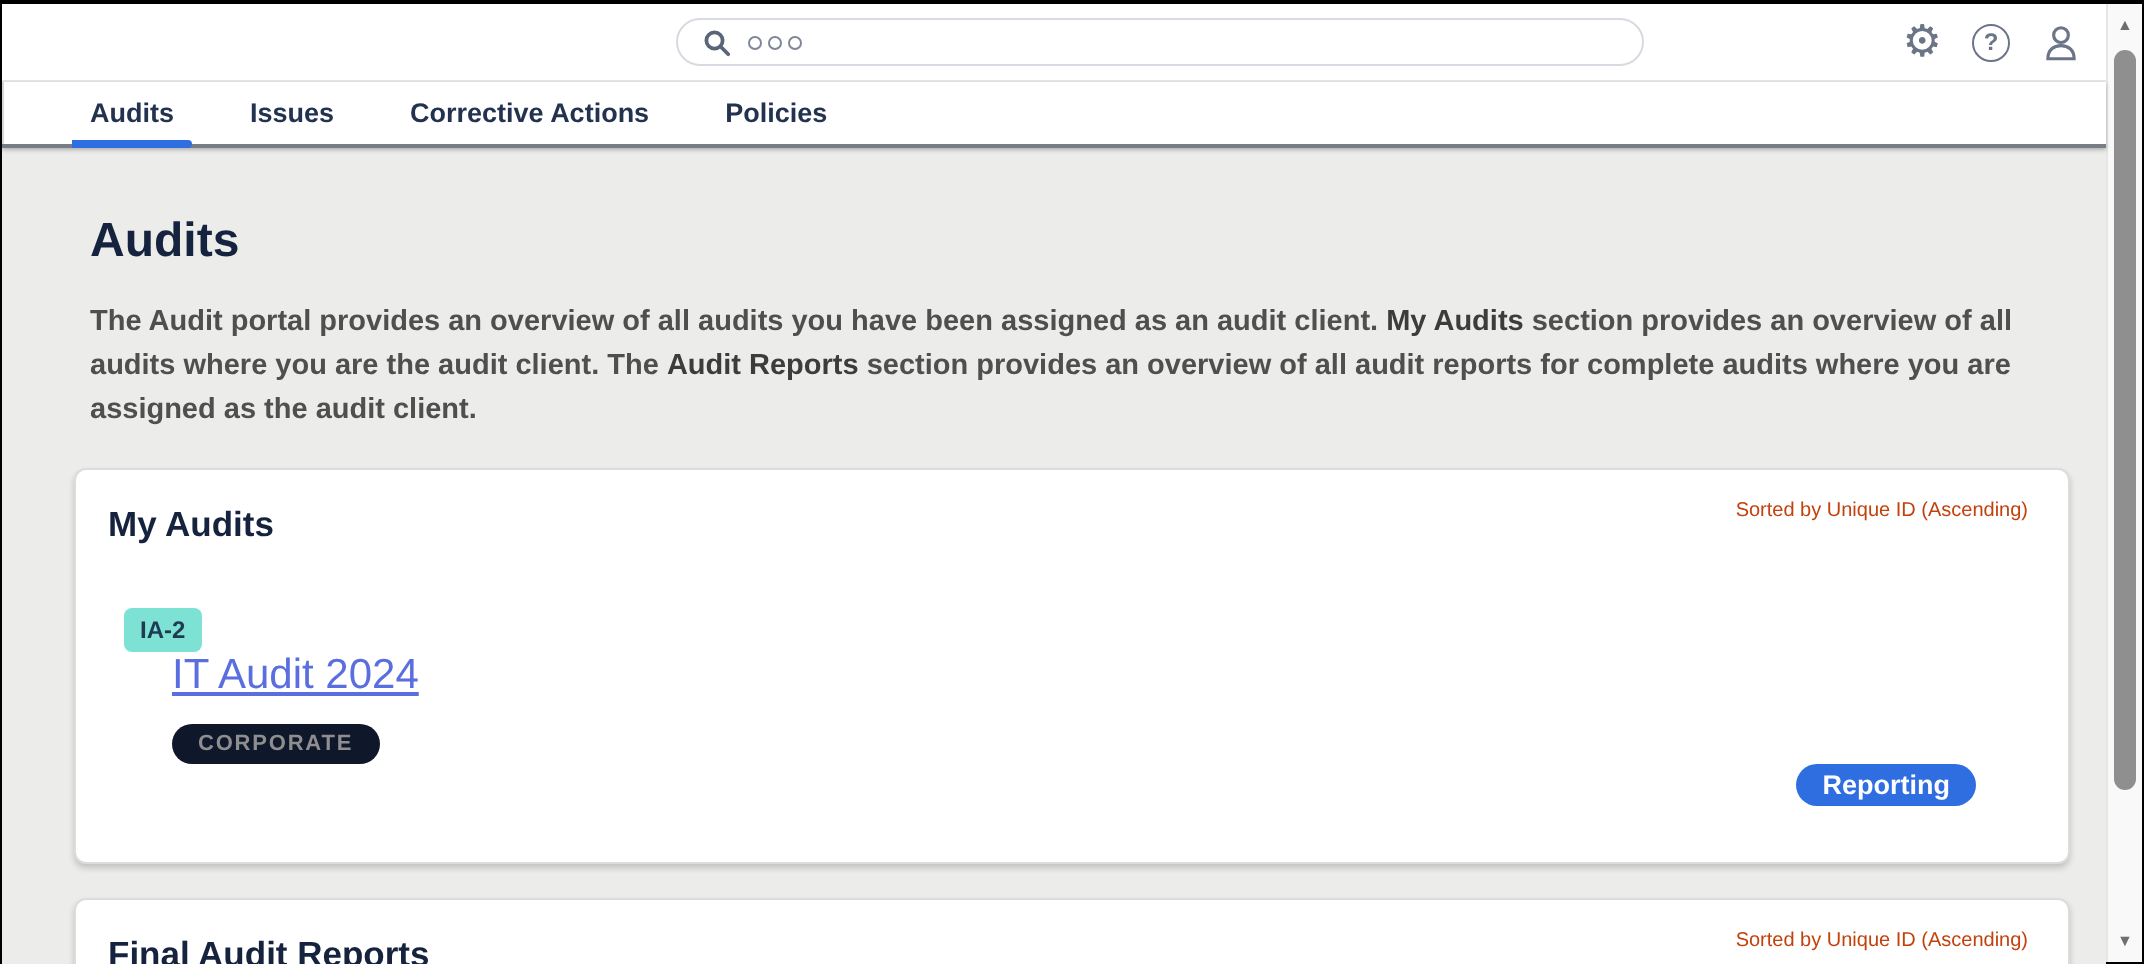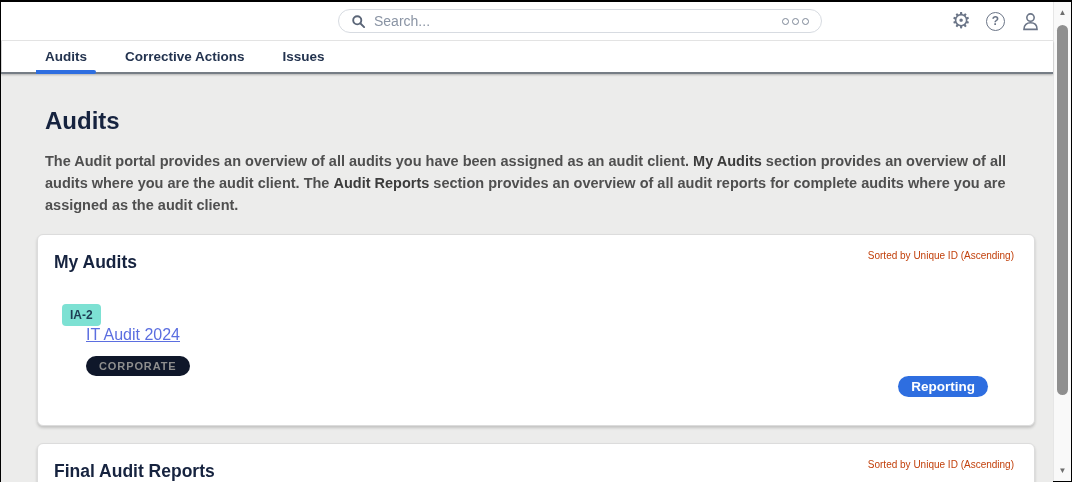--- a/index.html
+++ b/index.html
@@ -96,21 +96,21 @@
   .sort-label { font-size:10px; color:#c2410c; margin-top:-2px; }
 
   .audit-row { margin-top:29px; display:flex; align-items:flex-start; padding-left:8px;flex-direction:column; }
   .id-badge {
     background:#7de1d3; color:#1d3b52;
     font-size:12px; font-weight:bold;
     padding:4px 8px; border-radius:4px; margin-top:2px;
   }
   .audit-mid { margin-left:24px; display:flex; flex-direction:column; }
   .audit-link {
-    color:#5b6ee0; font-size:16px; text-decoration:underline; cursor:pointer; width:fit-content;
+    color:#5b6ee0; font-size:21px; text-decoration:underline; cursor:pointer; width:fit-content;
   }
   .tag-pill {
     margin-top:12px; width:fit-content;
     background:#0f172a; color:#8e8e8e;
     font-size:11px; font-weight:bold; letter-spacing:.9px;
     padding:4px 13px; border-radius:10px;
   }
   .status-pill {
     margin-left:auto; margin-right:26px;
     background:#2e6ee0; color:#fff;
@@ -141,21 +141,20 @@
 
 <div class="viewport">
   <div class="main-col">
 
     <header class="topbar">
       <div class="searchbar">
         <svg class="search-glass" viewBox="0 0 24 24" fill="none" stroke="#5a6577" stroke-width="3" stroke-linecap="round">
           <circle cx="10" cy="10" r="6.5"></circle>
           <line x1="15.2" y1="15.2" x2="21" y2="21"></line>
         </svg>
-        <span class="search-ph">Search...</span>
         <span class="search-more">
             <i></i>
             <i></i>
             <i></i>
           </span>
       </div>
       <div class="topbar-icons">
         <span class="gear">⚙</span>
         <span class="help">?</span>
         <svg class="user-svg" viewBox="0 0 24 24" fill="none" stroke="#6b7587" stroke-width="1.8">
@@ -166,24 +165,27 @@
     </header>
 
     <nav class="navbar">
       <div class="nav-divider"></div>
       <div class="tabs">
         <div class="tab active">
           <span class="tab-label">Audits</span>
           <div class="tab-underline"></div>
         </div>
         <div class="tab">
+          <span class="tab-label">Issues</span>
+        </div>
+        <div class="tab">
           <span class="tab-label">Corrective Actions</span>
         </div>
         <div class="tab">
-          <span class="tab-label">Issues</span>
+          <span class="tab-label">Policies</span>
         </div>
       </div>
     </nav>
 
     <main class="content">
       <h1 class="page-title">Audits</h1>
       <p class="intro">
         <span>The Audit portal provides an overview of all audits you have been assigned as an audit client. </span><b>My Audits</b><span> section provides an overview of all audits where you are the audit client. The </span><b>Audit Reports</b><span> section provides an overview of all audit reports for complete audits where you are assigned as the audit client.</span>
       </p>
 

